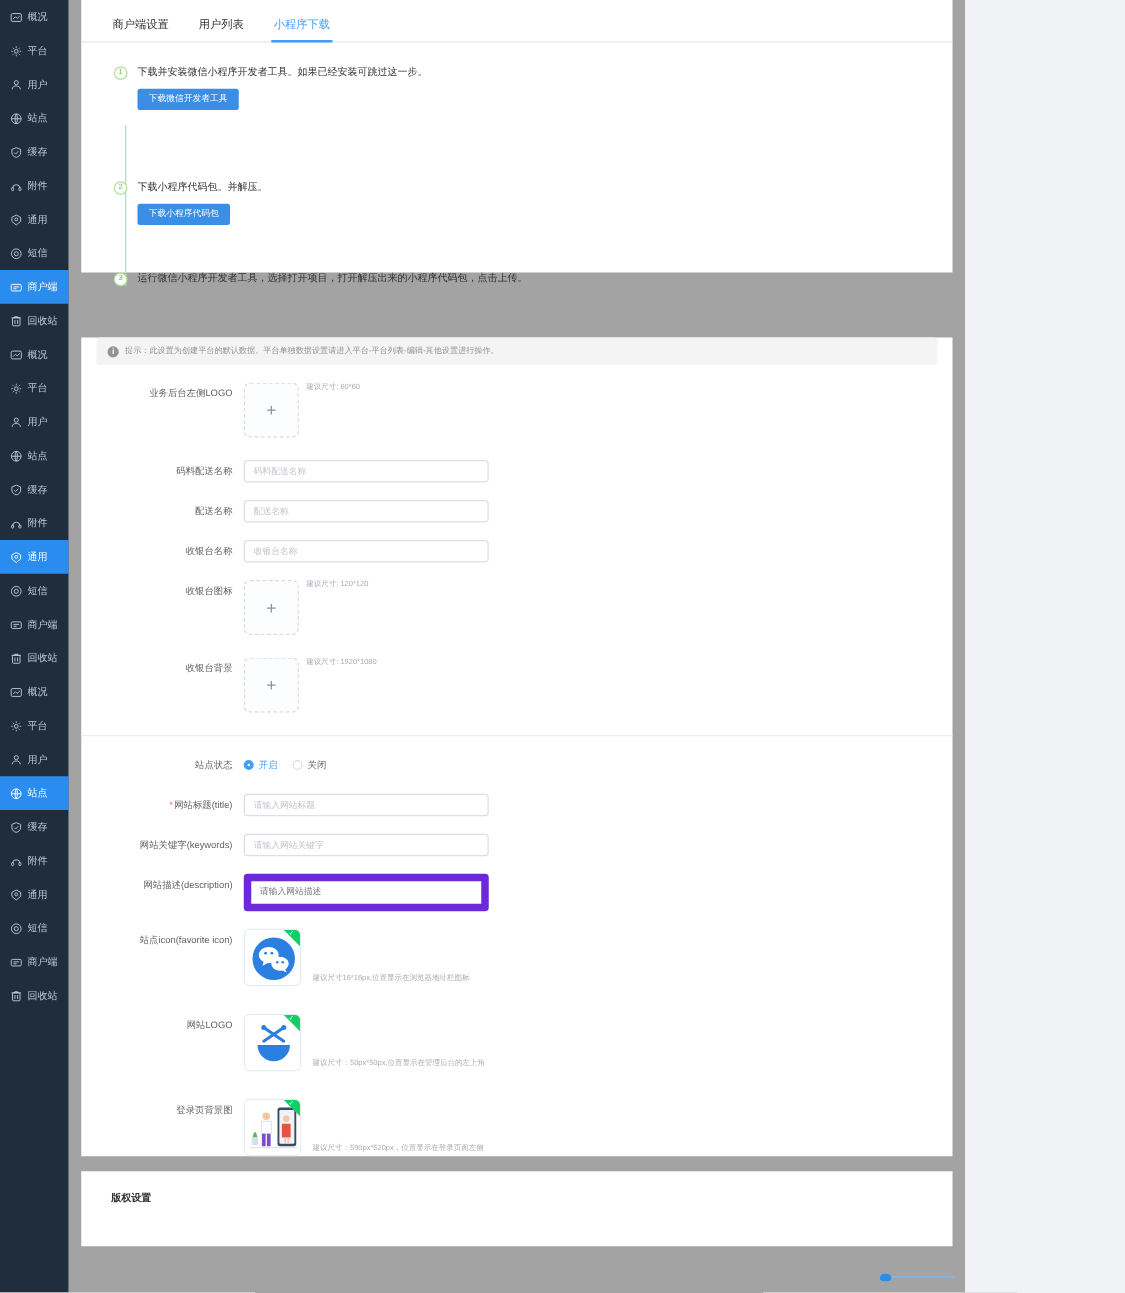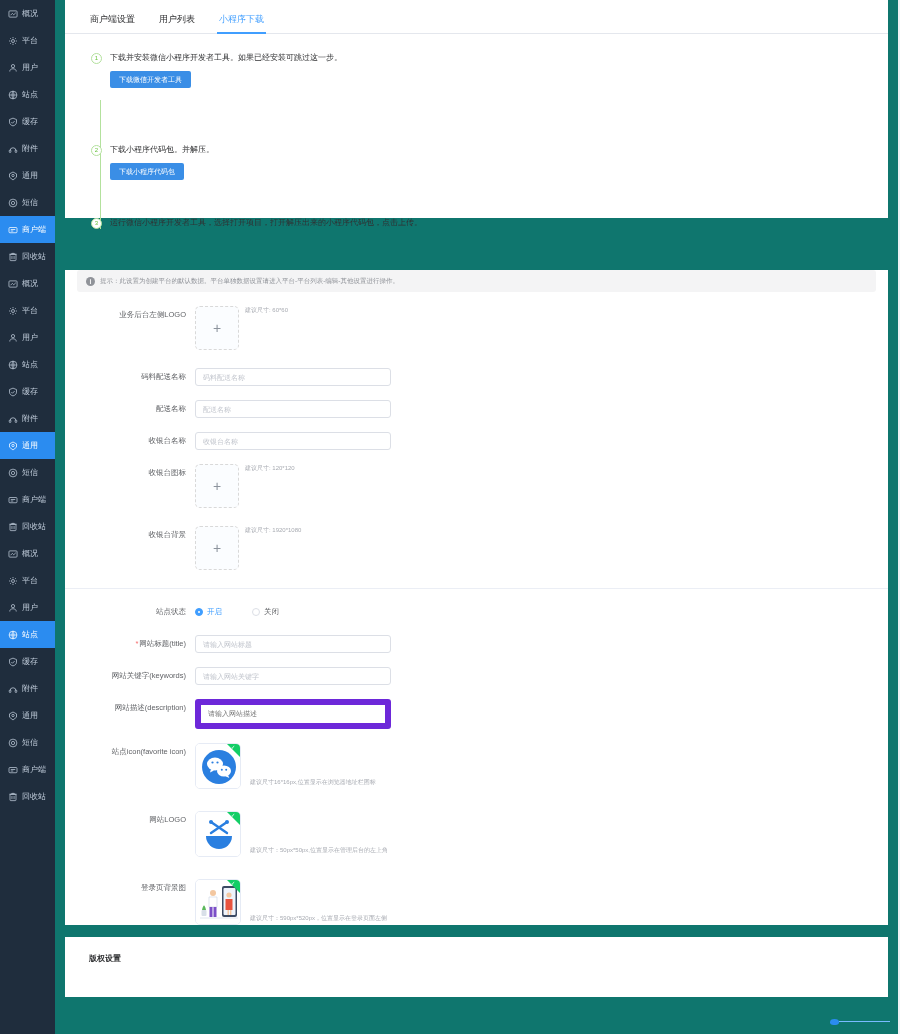--- a/index.html
+++ b/index.html
@@ -34,22 +34,22 @@
     width: 11px; height: 11px;
     display: inline-flex; align-items: center; justify-content: center;
     margin-right: 4px; flex: none;
   }
   .nav-icon svg { width: 10px; height: 10px; display: block; }
   .nav-label { font-size: 8px; letter-spacing: 0px; line-height: 1; }
 
   
   .main {
     position: absolute; left: 55px; top: 0;
-    width: 843px; height: 1034px;
-    background: #0f766e;
+    width: 717px; height: 1034px;
+    background: #a3a3a3;
     overflow: hidden;
   }
 
   .card {
     background: #fff;
     margin: 0 10px;
   }
   .card.first { margin-top: 0; height: 218px; }
 
   
@@ -152,21 +152,21 @@
     cursor: pointer; flex: none;
   }
   .hint {
     font-size: 6px; color: #a8abb2; margin-left: 6px; margin-top: 1px;
     line-height: 1.3;
   }
   .hint-below { font-size: 6px; color: #a8abb2; margin-left: 9px; align-self: flex-end; margin-bottom: 2px; }
 
   
   .radio-group { display: flex; align-items: center; height: 18px; }
-  .radio { display: flex; align-items: center; margin-right: 30px; cursor: pointer; }
+  .radio { display: flex; align-items: center; margin-right: 12px; cursor: pointer; }
   .radio-dot {
     width: 8px; height: 8px; border-radius: 50%;
     border: 1px solid #dcdfe6; background: #fff;
     margin-right: 4px; flex: none; position: relative;
   }
   .radio.checked .radio-dot { border-color: #409eff; background: #409eff; }
   .radio.checked .radio-dot::after {
     content: ""; position: absolute; left: 2px; top: 2px;
     width: 2px; height: 2px; border-radius: 50%; background: #fff;
   }

